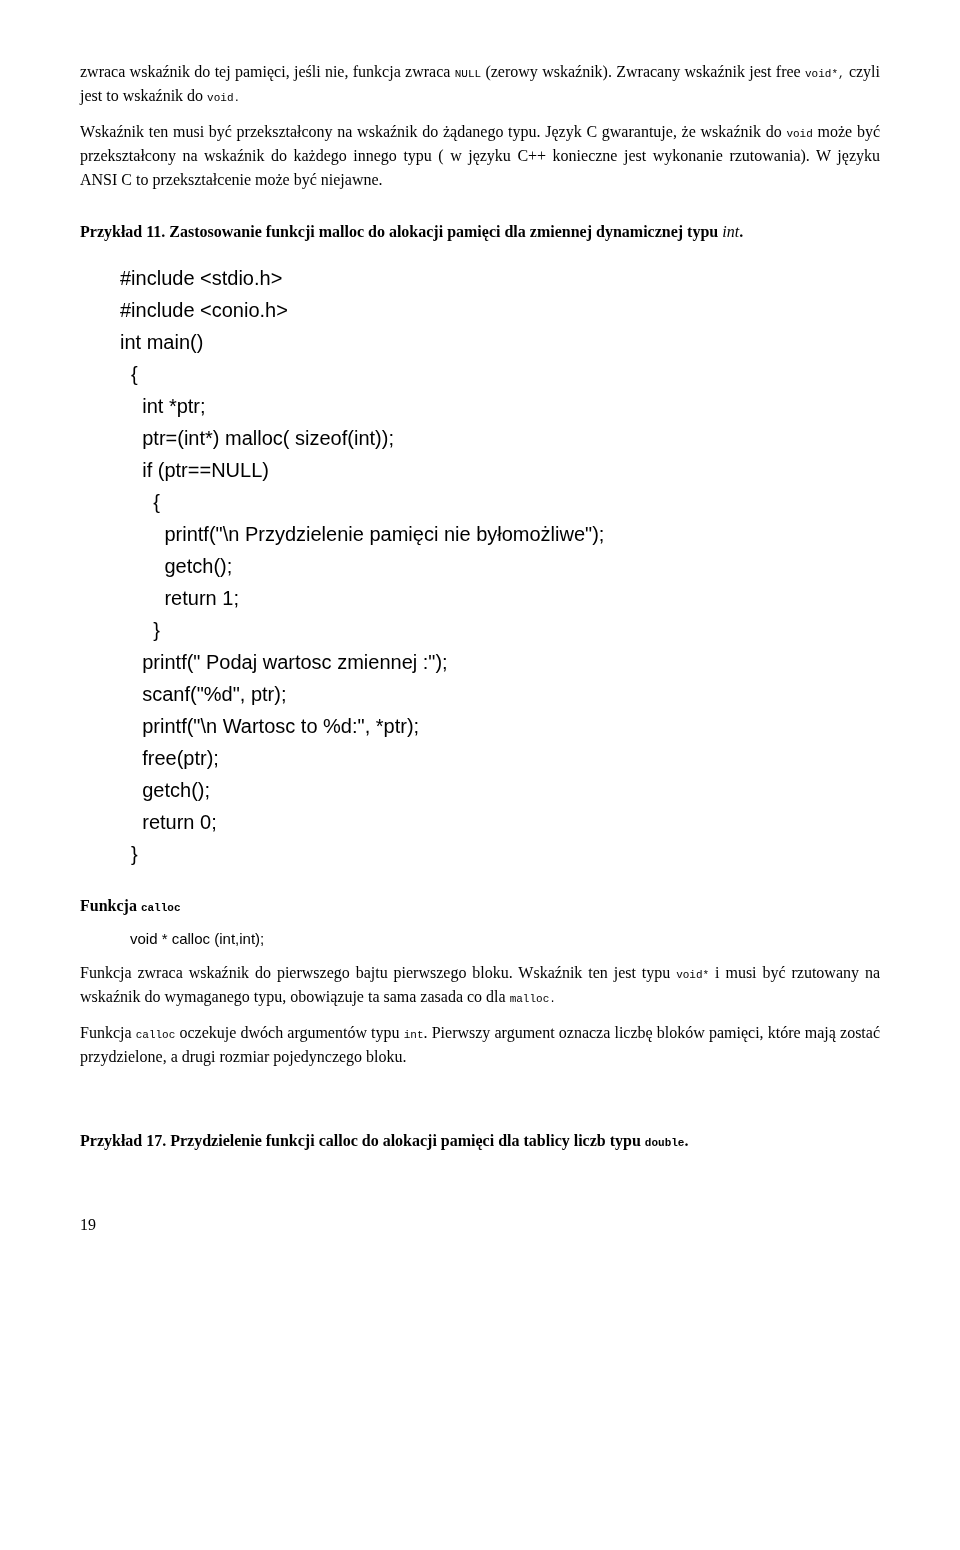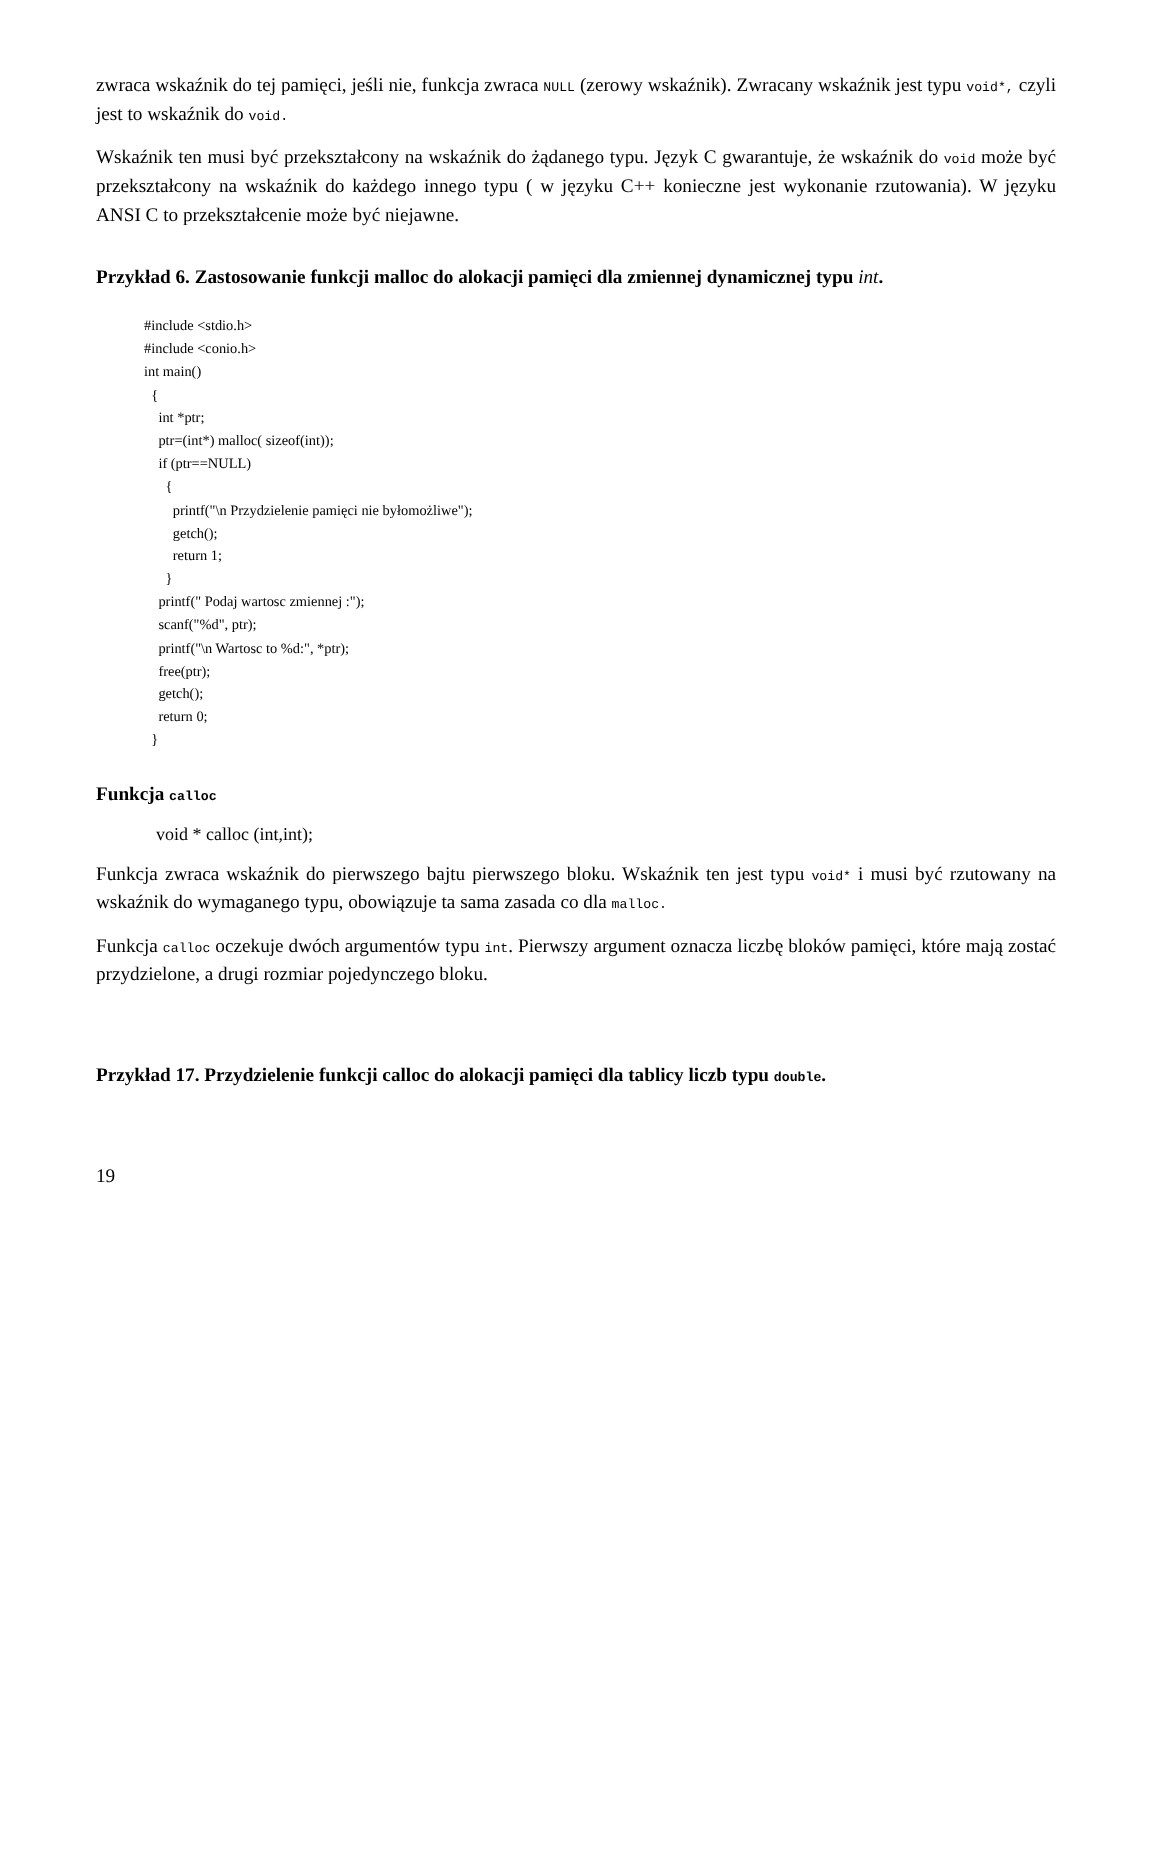--- a/index.html
+++ b/index.html
@@ -23,22 +23,22 @@
       max-width: 800px;
       margin: 0 auto;
     }
 
     p {
       margin-bottom: 12px;
       text-align: justify;
     }
 
     .code-block {
-      font-family: Liberation Serif, serif;
-      font-size: 12px;
+      font-family: Liberation Sans, sans-serif;
+      font-size: 20px;
       margin: 18px 0 18px 40px;
       line-height: 1.6;
       white-space: pre;
     }
 
     .example-heading {
       font-weight: bold;
       margin-top: 28px;
       margin-bottom: 8px;
     }
@@ -56,21 +56,21 @@
     .section-heading .bold {
       font-weight: bold;
     }
 
     .inline-code {
       font-family: "Courier New", Courier, monospace;
       font-size: 11px;
     }
 
     .calloc-header {
-      font-family: Liberation Serif, serif;
+      font-family: Liberation Sans, sans-serif;
       font-size: 15px;
       margin: 10px 0 10px 50px;
     }
 
     .page-number {
       text-align: left;
       margin-top: 60px;
       font-size: 16px;
     }
 
@@ -79,29 +79,29 @@
       margin-top: 60px;
       margin-bottom: 8px;
     }
   </style>
 </head>
 <body>
 
 <div class="page-content">
 
   <p>
-    <span>zwraca wskaźnik do tej pamięci, jeśli nie, funkcja zwraca </span><span class="inline-code">NULL</span><span> (zerowy wskaźnik). Zwracany wskaźnik jest typu </span><span class="inline-code">void*,</span><span> czyli jest to wskaźnik do </span><span class="inline-code">void.</span>
+    <span>zwraca wskaźnik do tej pamięci, jeśli nie, funkcja zwraca </span><span class="inline-code">NULL</span><span> (zerowy wskaźnik). Zwracany wskaźnik jest free </span><span class="inline-code">void*,</span><span> czyli jest to wskaźnik do </span><span class="inline-code">void.</span>
   </p>
 
   <p>
     <span>Wskaźnik ten musi być przekształcony  na wskaźnik do żądanego typu. Język C gwarantuje, że wskaźnik do </span><span class="inline-code">void</span><span> może być przekształcony na wskaźnik do każdego innego typu ( w języku C++ konieczne jest wykonanie rzutowania). W języku ANSI C to przekształcenie może być niejawne.</span>
   </p>
 
   <p class="example-heading">
-    <span>Przykład 6.</span><span> Zastosowanie funkcji malloc do alokacji pamięci dla zmiennej dynamicznej typu </span><span class="italic">int</span><span>.</span>
+    <span>Przykład 11.</span><span> Zastosowanie funkcji malloc do alokacji pamięci dla zmiennej dynamicznej typu </span><span class="italic">int</span><span>.</span>
   </p>
 
   <div class="code-block">#include &lt;stdio.h&gt;
 #include &lt;conio.h&gt;
 int main()
   {
     int *ptr;
     ptr=(int*) malloc( sizeof(int));
     if (ptr==NULL)
       {

